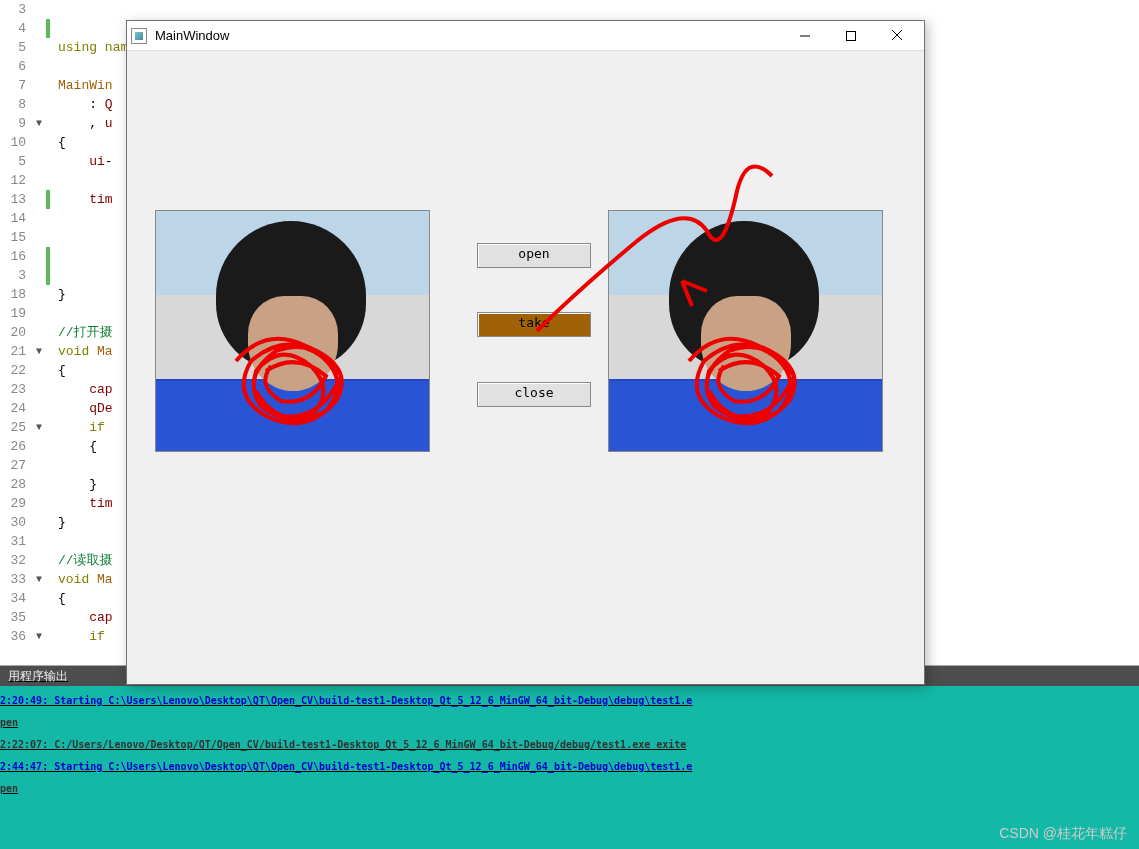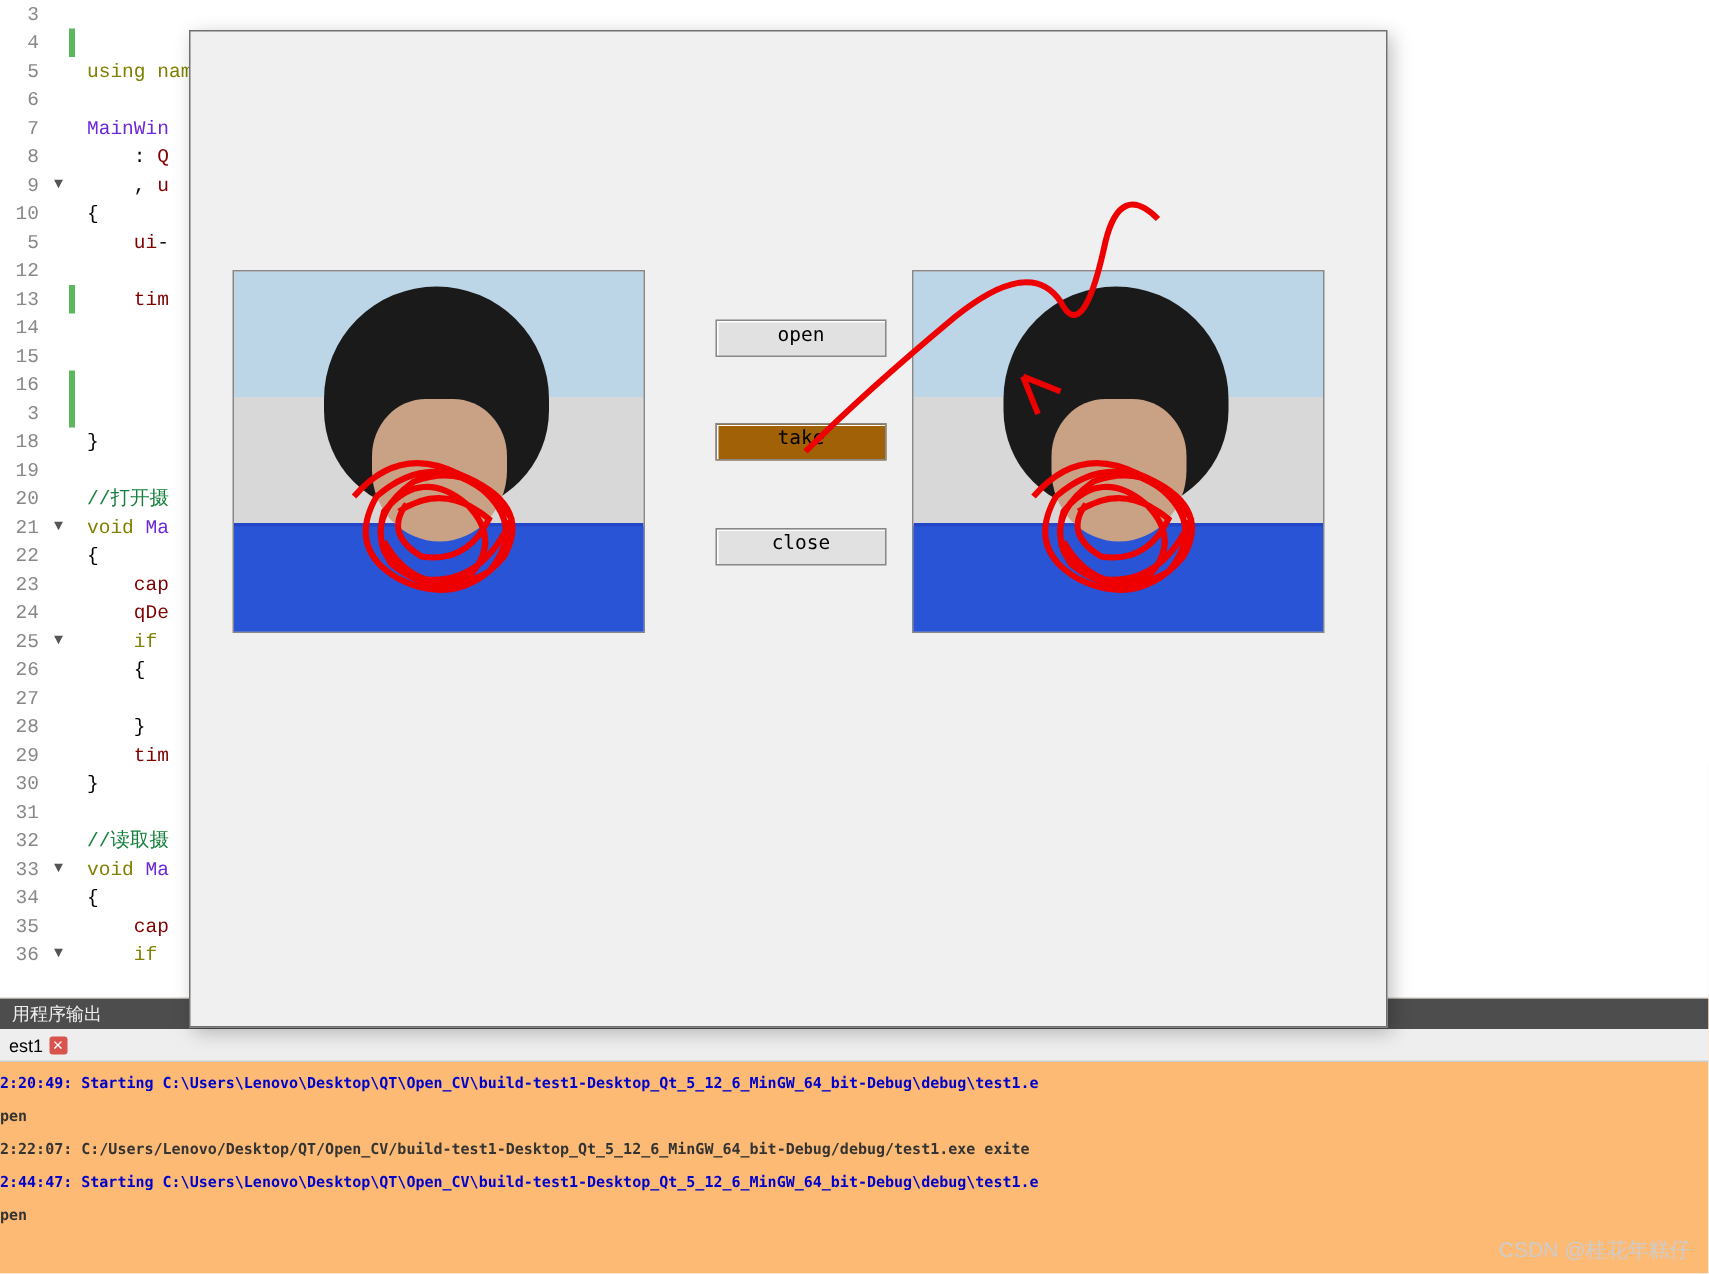--- a/index.html
+++ b/index.html
@@ -47,28 +47,29 @@
   .code {
     flex: 1;
     background: #fff;
     line-height: 19px;
     font-size: 13px;
     white-space: pre;
     padding-left: 8px;
   }
   .code .ln { height:19px; }
   .kw { color:#808000; }
-  .type { color:#6d28d9; }
+  .type { color:#a16207; }
   .cmt { color:#15803d; }
   .ident { color:#800000; }
 
   .output-panel {
     height: 184px;
-    background: #fdba74;
+    background: #14b8a6;
     border-top: 1px solid #aaa;
+    text-decoration: underline;
   }
   .output-header {
     background: #4d4d4d;
     color: #eee;
     font-size: 12px;
     padding: 2px 8px;
     height: 20px;
     font-family: "Microsoft YaHei", sans-serif;
   }
   .output-tabs {
@@ -313,30 +314,46 @@
       <div class="ln"></div>
       <div class="ln"></div>
       <div class="ln"></div>
       <div class="ln"></div>
     </div>
   <div class="code" id="code"><div class="ln"></div><div class="ln"></div><div class="ln"><span class="kw">using</span> <span class="kw">namespace</span> <span class="ident">cv</span>;</div><div class="ln"></div><div class="ln"><span class="type">MainWin</span></div><div class="ln">    : <span class="ident">Q</span></div><div class="ln">    , <span class="ident">u</span></div><div class="ln">{</div><div class="ln">    <span class="ident">ui</span>-</div><div class="ln"></div><div class="ln">    <span class="ident">tim</span></div><div class="ln"></div><div class="ln"></div><div class="ln"></div><div class="ln"></div><div class="ln">}</div><div class="ln"></div><div class="ln"><span class="cmt">//打开摄</span></div><div class="ln"><span class="kw">void</span> <span class="type">Ma</span></div><div class="ln">{</div><div class="ln">    <span class="ident">cap</span></div><div class="ln">    <span class="ident">qDe</span></div><div class="ln">    <span class="kw">if</span></div><div class="ln">    {</div><div class="ln"></div><div class="ln">    }</div><div class="ln">    <span class="ident">tim</span></div><div class="ln">}</div><div class="ln"></div><div class="ln"><span class="cmt">//读取摄</span></div><div class="ln"><span class="kw">void</span> <span class="type">Ma</span></div><div class="ln">{</div><div class="ln">    <span class="ident">cap</span></div><div class="ln">    <span class="kw">if</span></div></div>
 </div>
 
 <div class="output-panel">
   <div class="output-header">用程序输出</div>
-  <div class="output-tabs">
-    <div class="output-tab">
-      <span>est1</span>
-      <span class="tab-close">✕</span>
-    </div>
-  </div>
   <div class="output-body" id="outbody"><div class="out-blue">2:20:49: Starting C:\Users\Lenovo\Desktop\QT\Open_CV\build-test1-Desktop_Qt_5_12_6_MinGW_64_bit-Debug\debug\test1.e</div><div class="out-dark">pen</div><div class="out-dark">2:22:07: C:/Users/Lenovo/Desktop/QT/Open_CV/build-test1-Desktop_Qt_5_12_6_MinGW_64_bit-Debug/debug/test1.exe exite</div><div class="out-dark"></div><div class="out-blue">2:44:47: Starting C:\Users\Lenovo\Desktop\QT\Open_CV\build-test1-Desktop_Qt_5_12_6_MinGW_64_bit-Debug\debug\test1.e</div><div class="out-dark">pen</div></div>
 </div>
 
 <div class="mainwindow">
+  <div class="titlebar">
+    <div class="app-icon"></div>
+    <div class="title">MainWindow</div>
+    <div class="win-controls">
+      <div class="win-btn">
+        <svg width="10" height="10">
+            <line x1="0" y1="5" x2="10" y2="5" stroke="#000" stroke-width="1"></line>
+          </svg>
+      </div>
+      <div class="win-btn">
+        <svg width="10" height="10">
+            <rect x="0.5" y="0.5" width="9" height="9" fill="none" stroke="#000" stroke-width="1"></rect>
+          </svg>
+      </div>
+      <div class="win-btn">
+        <svg width="11" height="11">
+            <line x1="0" y1="0" x2="10" y2="10" stroke="#000" stroke-width="1"></line>
+            <line x1="10" y1="0" x2="0" y2="10" stroke="#000" stroke-width="1"></line>
+          </svg>
+      </div>
+    </div>
+  </div>
   <div class="mw-body">
     <div class="cam-img cam-left">
       <div class="shirt"></div>
         <div class="head"></div>
         <div class="face"></div>
       <svg class="scribble" width="170" height="130">
         <path d="M10 40 Q40 5 80 25 Q130 45 110 80 Q80 115 40 95 Q5 75 25 40 Q60 10 95 35 Q125 60 100 90 Q65 110 35 85 Q15 55 50 30 Q90 15 115 55 Q95 100 55 95 Q20 85 30 50 Q55 20 85 45 Q110 70 85 95 Q50 105 30 70 M40 50 Q70 30 100 55 Q85 85 55 80 Q30 65 45 45" fill="none" stroke="#e00" stroke-width="4"></path>
       </svg>
     </div>
     <div class="cam-img cam-right">

